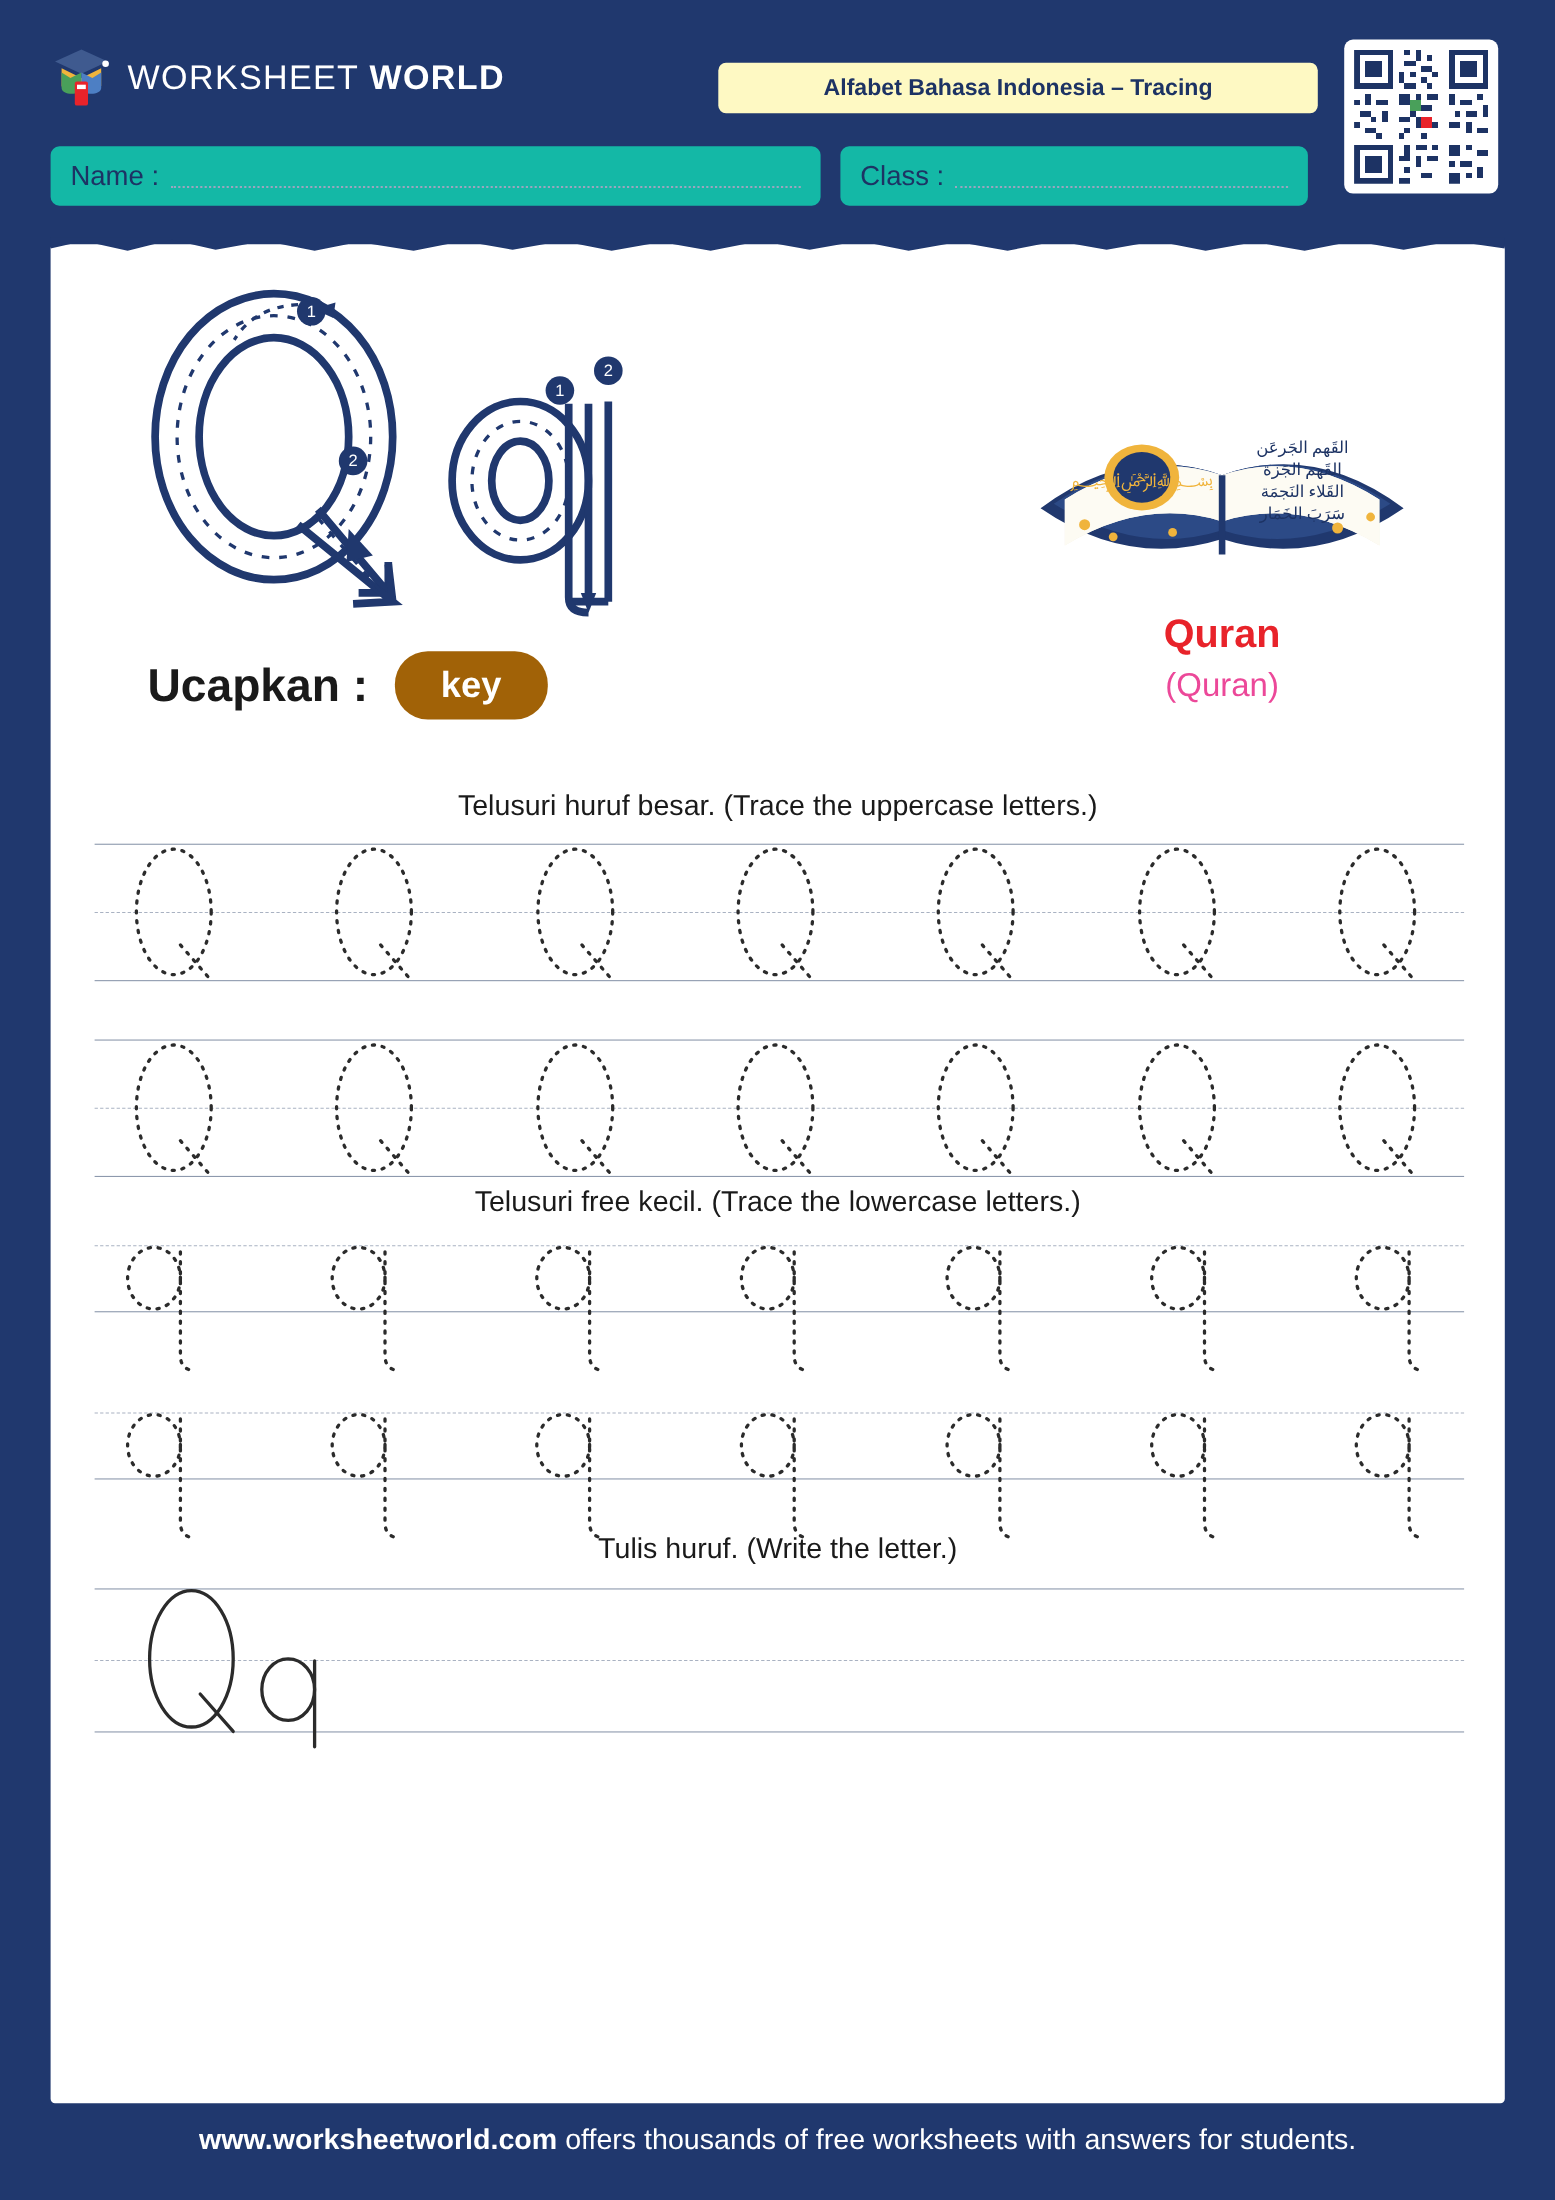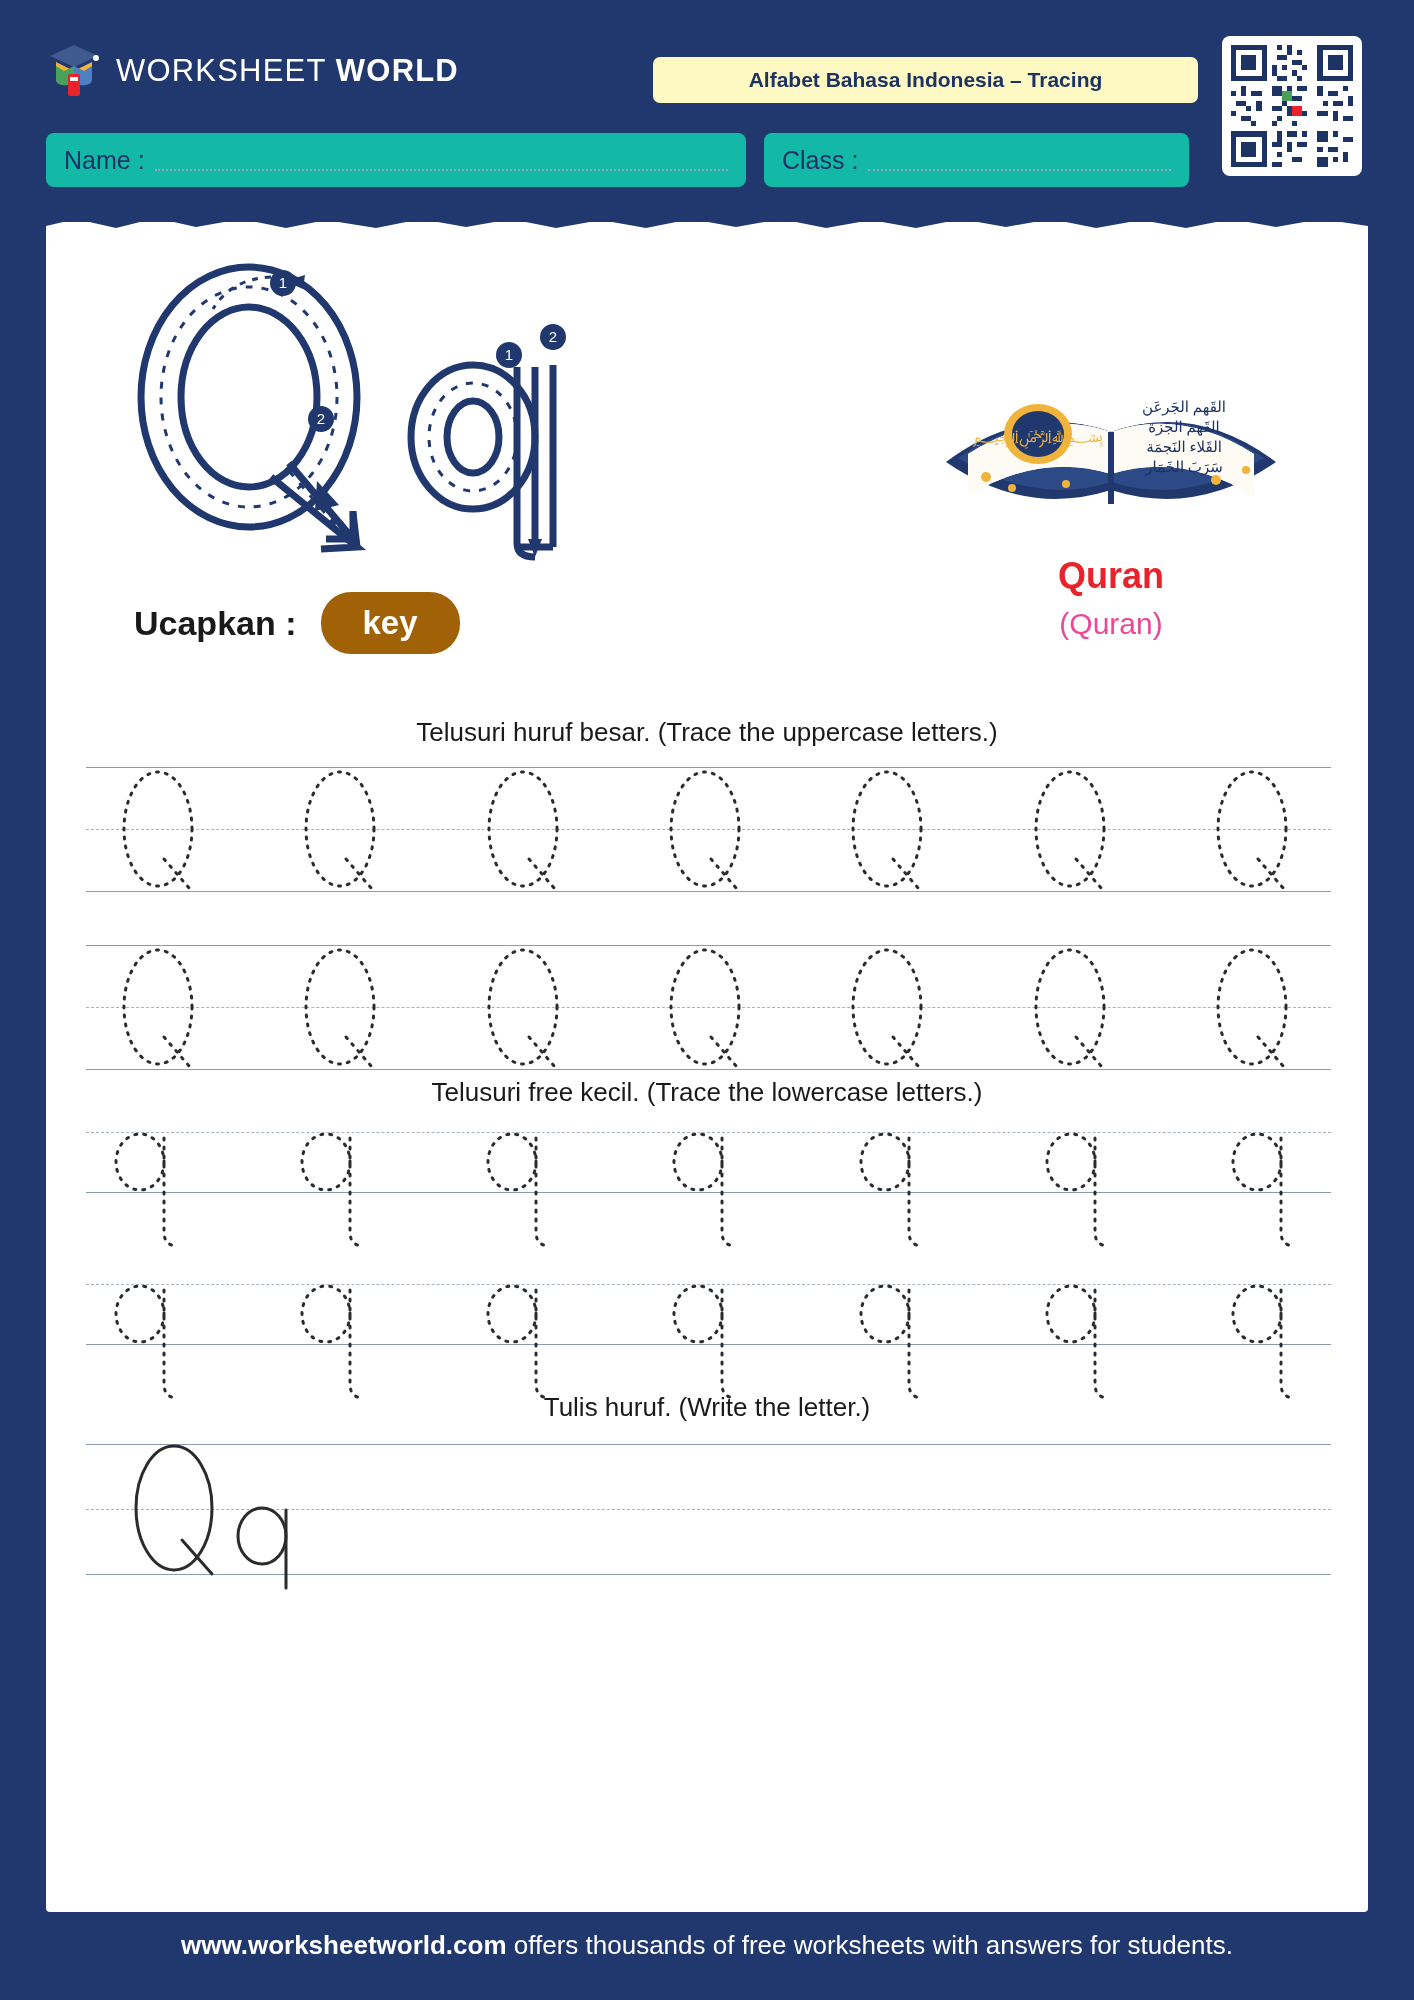--- a/index.html
+++ b/index.html
@@ -116,21 +116,21 @@
     width: 520px; height: 330px;
   }
   .say-row {
     position: absolute;
     left: 88px; top: 370px;
     display: flex;
     align-items: center;
     gap: 24px;
   }
   .say-label {
-    font-size: 34px;
+    font-size: 42px;
     color: #1a1a1a;
     font-weight: 600;
   }
   .say-pill {
     background: #a16207;
     color: #ffffff;
     border-radius: 30px;
     padding: 12px 42px;
     font-size: 33px;
     font-weight: 700;

